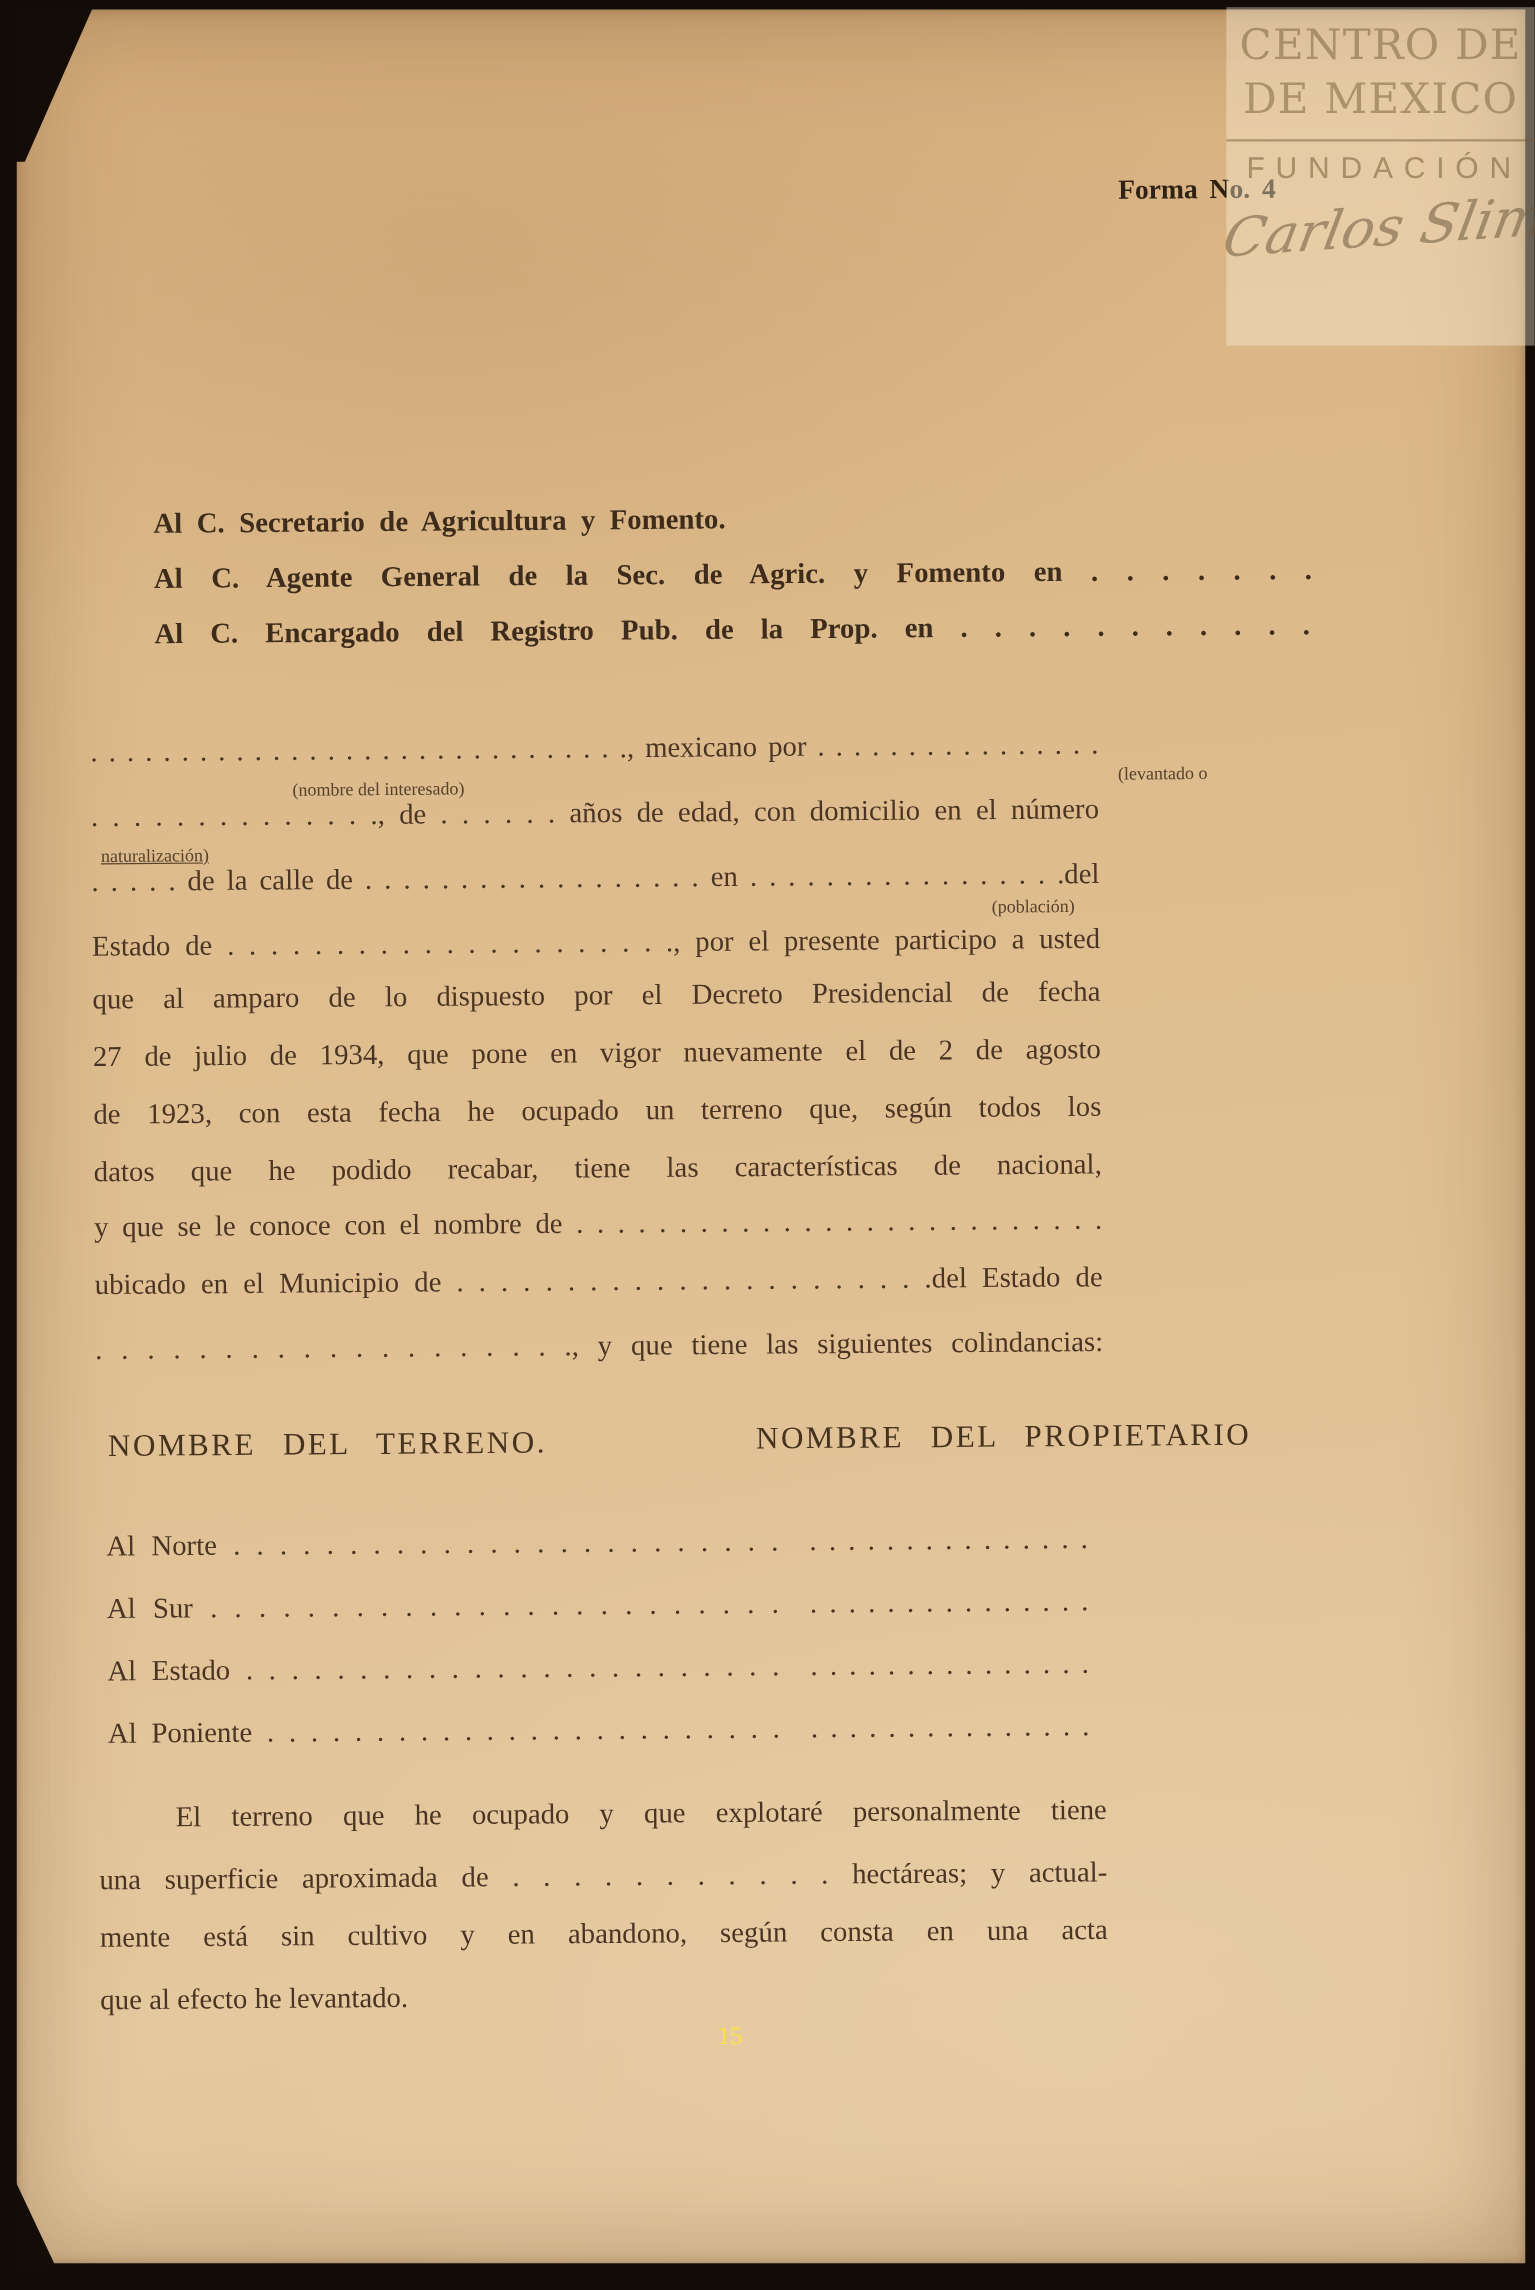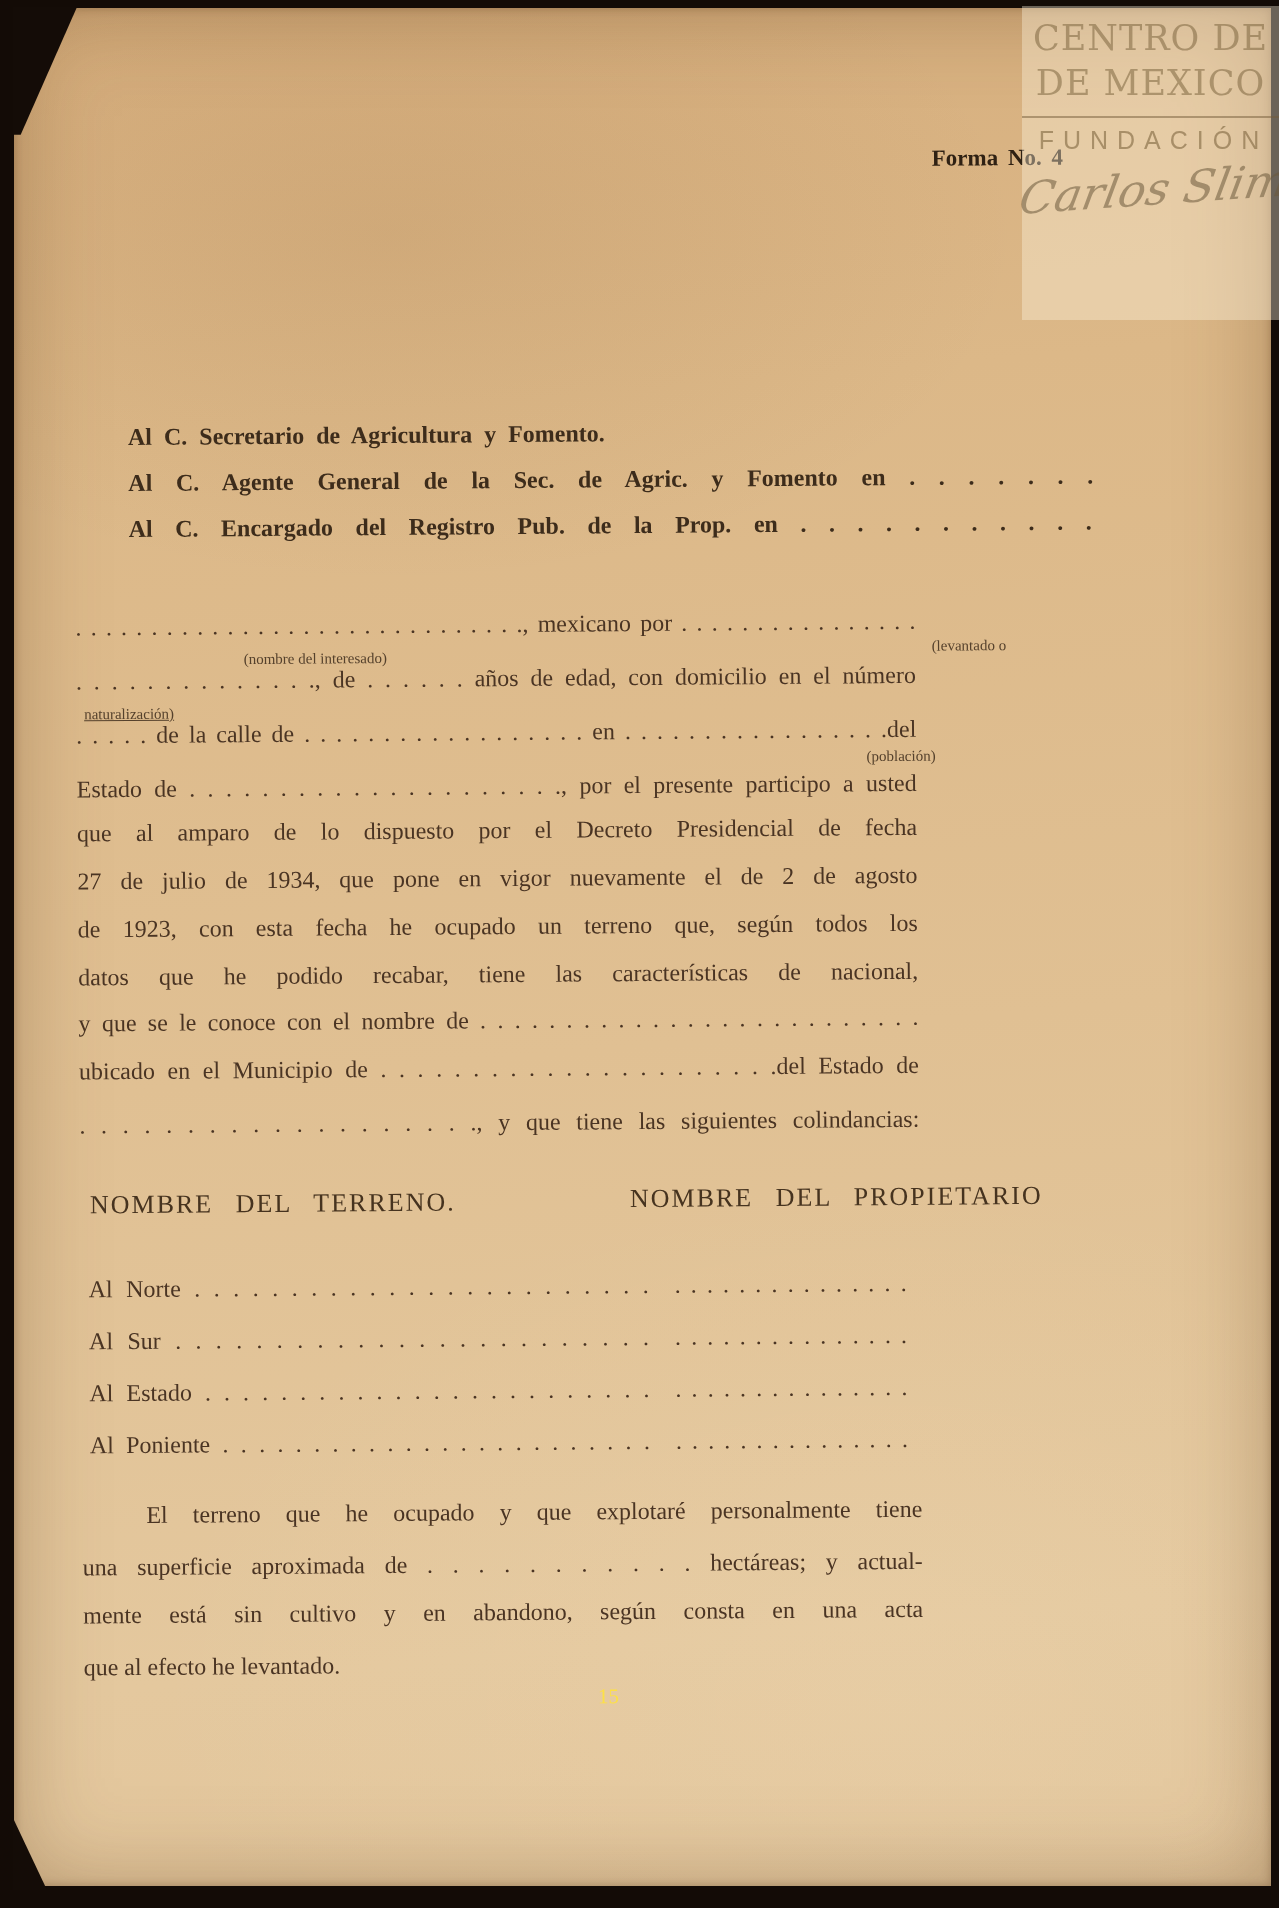--- a/index.html
+++ b/index.html
@@ -43,34 +43,34 @@
   .b6{left:78px;top:864px;}
   .b7{left:78px;top:912px;}
   .b8{left:78px;top:960px;}
   .b9{left:78px;top:1006px;}
   .b10{left:78px;top:1054px;}
   .b11{left:78px;top:1108px;}
   .small-label{position:absolute;font-size:15px;color:#55412c;white-space:nowrap;}
   .lab-nombre{left:246px;top:648px;}
   .lab-nacimiento{left:934px;top:640px;}
   .lab-naturalizacion{left:86px;top:702px;text-decoration:underline;}
-  .lab-poblacion{left:868px;top:750px;}
+  .lab-poblacion{left:828px;top:750px;}
   .th{position:absolute;font-size:26px;letter-spacing:2px;word-spacing:14px;color:#46331f;white-space:nowrap;}
   .th1{left:88px;top:1186px;}
   .th2{left:628px;top:1184px;}
   .row-cell1{left:86px;width:560px;}
   .row-cell2{left:672px;width:232px;}
   .r1{top:1272px;} .r2{top:1324px;} .r3{top:1376px;} .r4{top:1428px;}
   .c1{left:78px;top:1498px;text-indent:64px;}
   .c2{left:78px;top:1550px;}
   .c3{left:78px;top:1598px;}
   .c4{left:78px;top:1650px;}
   .pageno{position:absolute;left:592px;top:1684px;font-size:21px;color:#fde047;}
   .watermark{
-    position:absolute;left:1022px;top:6px;width:257px;height:314px;
+    position:absolute;left:1022px;top:6px;width:257px;height:282px;
     background:rgba(252,244,224,0.38);box-sizing:border-box;padding-top:10px;
   }
   .wm-line{
     font-family:"DejaVu Serif", serif;font-size:35px;line-height:45px;
     color:rgba(126,102,64,0.55);text-align:center;letter-spacing:1px;white-space:nowrap;
   }
   .wm-rule{margin:10px 0 8px 0;border:none;border-top:2px solid rgba(116,92,58,0.5);}
   .wm-foundation{
     font-family:"Liberation Sans", sans-serif;font-size:25px;letter-spacing:9px;
     color:rgba(126,102,64,0.6);text-align:center;padding-left:6px;white-space:nowrap;

